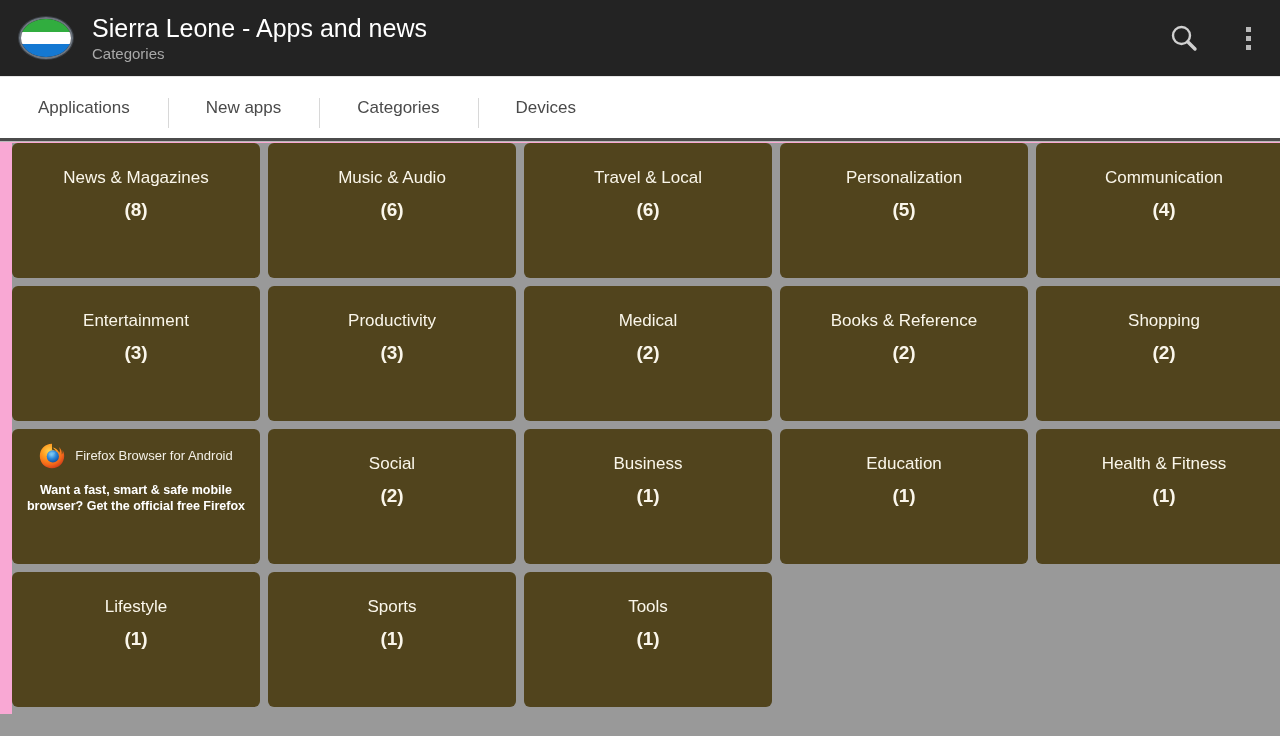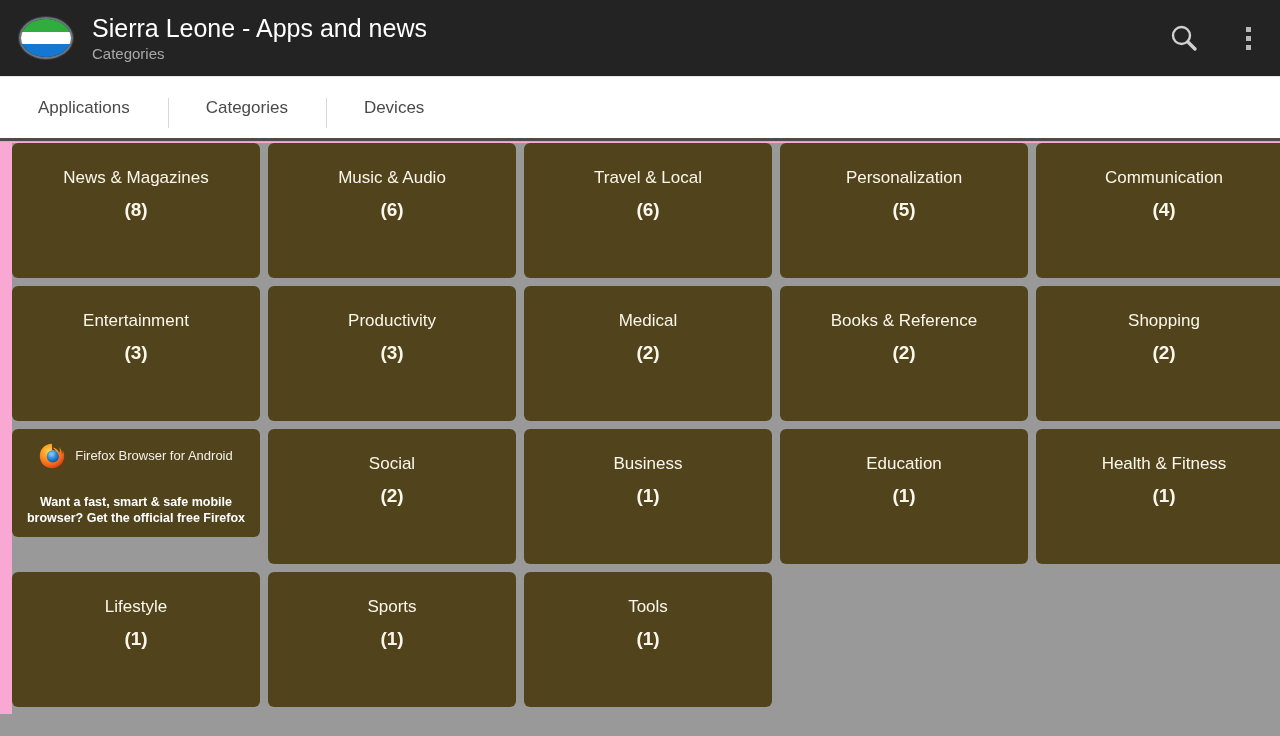--- a/index.html
+++ b/index.html
@@ -161,28 +161,27 @@
     flex: 1 1 auto;
     background: #999999;
   }
 
   
   .ad-card {
     background: #51441d;
     border-radius: 6px;
     width: 248px;
     flex: 0 0 248px;
-    height: 108px;
+    height: 135px;
     padding: 14px 10px 0 10px;
     display: flex;
     flex-direction: column;
     align-items: center;
     cursor: pointer;
     overflow: hidden;
-    gap: 12px;
   }
   .ad-head {
     display: flex; align-items: center; gap: 10px;
     width: 100%;
     justify-content: center;
   }
   .ff-logo { display: block; flex: 0 0 auto; }
   .ad-title {
     color: #f2efe6;
     font-size: 13px;
@@ -235,20 +234,21 @@
           <i></i>
             <i></i>
             <i></i>
         </span>
       </div>
     </div>
   </div>
 
   <div class="tabbar">
     <div class="tab">Applications</div>
+    <div class="tab">New apps</div>
     <div class="tab">Categories</div>
     <div class="tab">Devices</div>
   </div>
   <div class="tab-divider"></div>
 
   <div class="grid">
 
     <div class="row">
       <div class="card">
         <div class="card-label">News &amp; Magazines</div>

